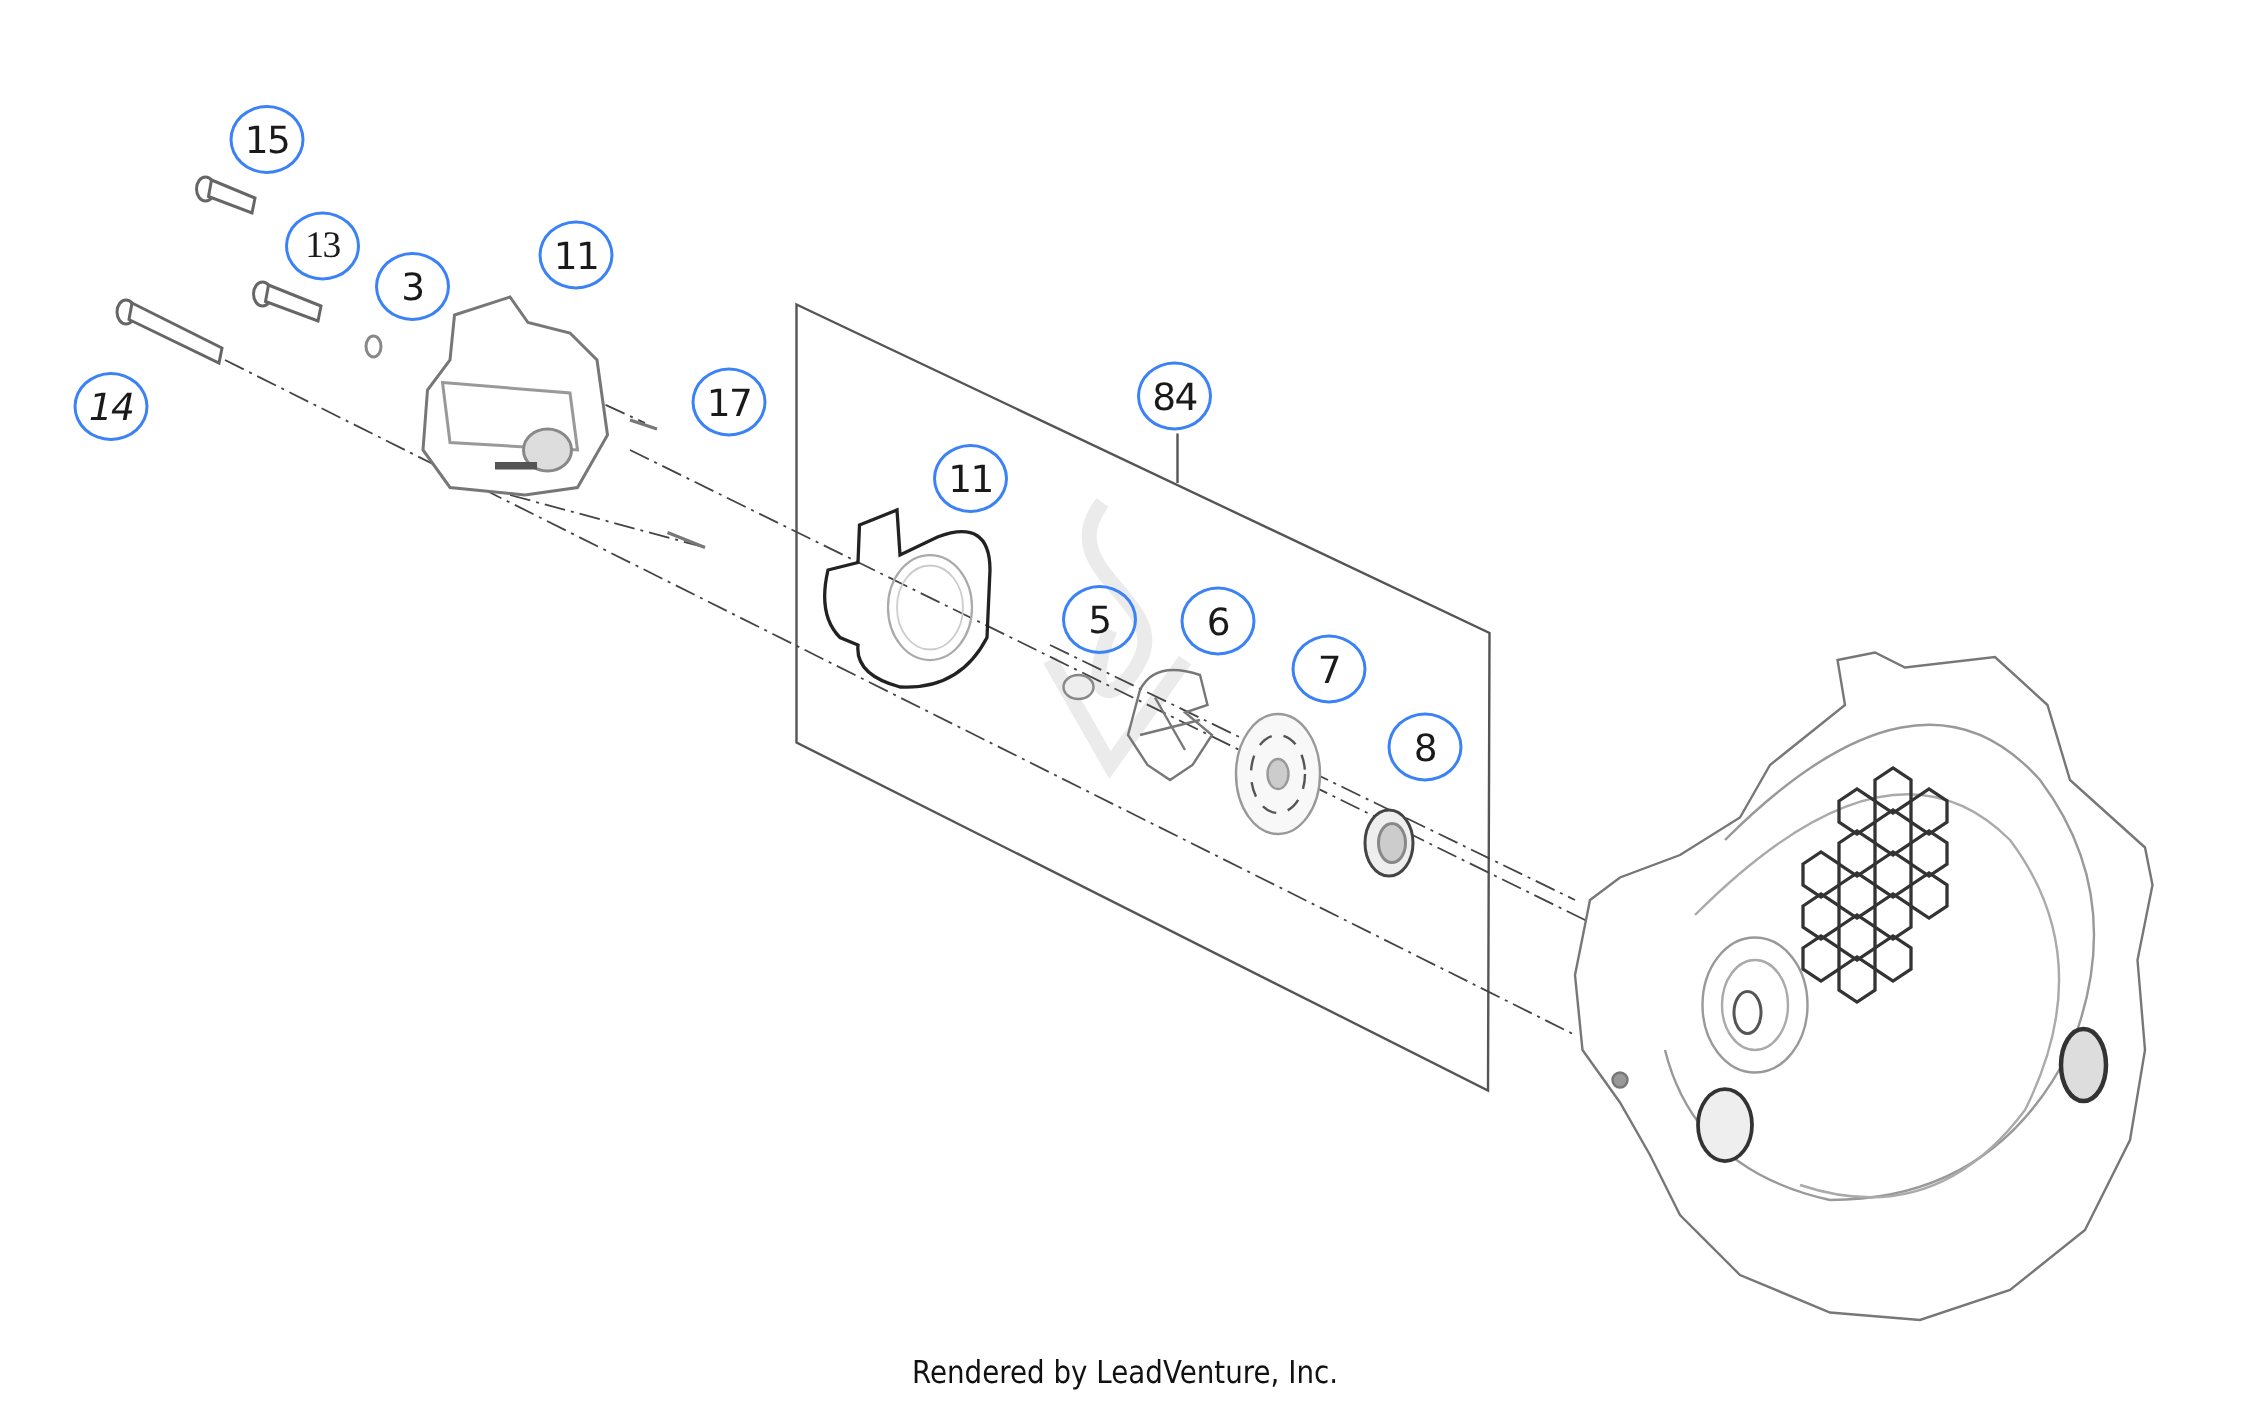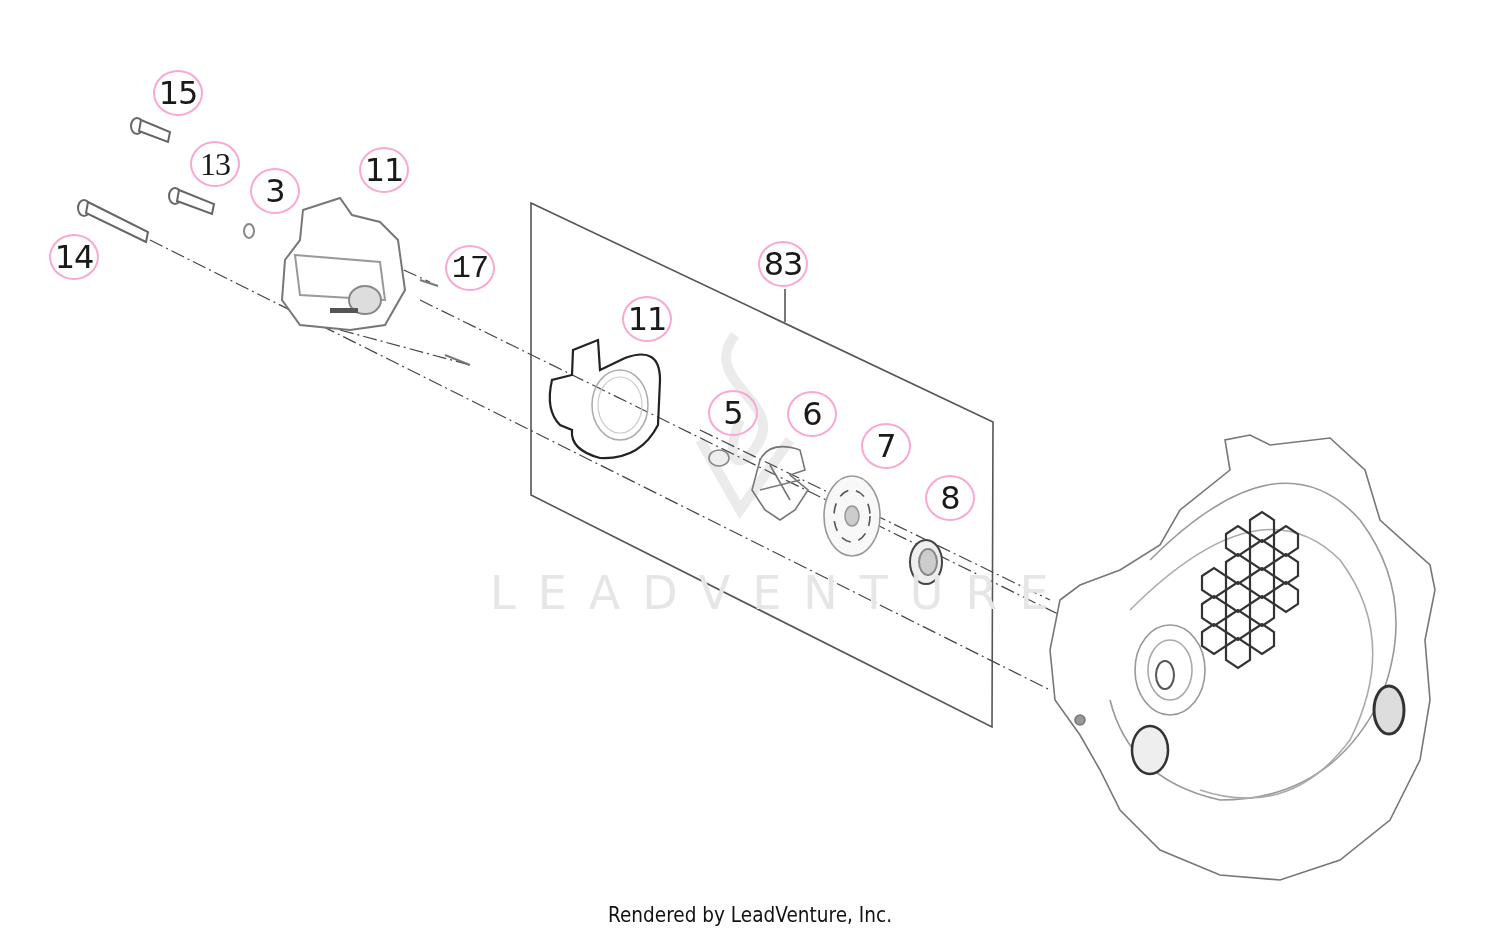--- a/index.html
+++ b/index.html
@@ -1,22 +1,22 @@
 <!DOCTYPE html>
 <html><head>
 <meta charset="utf-8">
 <style>
   html, body { margin: 0; padding: 0; background: #ffffff; }
   body { width: 1500px; height: 939px; position: relative; overflow: hidden;
          font-family: "DejaVu Sans", sans-serif; }
   #diagram { position: absolute; left: 0; top: 0; width: 1500px; height: 939px; }
-  .callout { position: absolute; width: 50px; height: 46px; border: 2px solid #f9a8d4;
+  .callout { position: absolute; width: 50px; height: 46px; border: 2px solid #3b82f6;
              border-radius: 50%; box-sizing: border-box; display: flex; align-items: center;
              justify-content: center; font-family: "DejaVu Sans", sans-serif;
-             font-size: 32px; color: #1a1a1a; background: transparent; cursor: pointer;
+             font-size: 25px; color: #1a1a1a; background: transparent; cursor: pointer;
              letter-spacing: -1px; }
   .watermark { position: absolute; left: 490px; top: 566px; font-family: "DejaVu Sans", sans-serif;
                font-size: 46px; letter-spacing: 22px; color: #e6e6e6; pointer-events: none;
                font-weight: normal; }
   .footer { position: absolute; left: 0; width: 1500px; top: 903px; text-align: center;
             font-family: "DejaVu Sans", sans-serif; font-size: 21px; color: #111;
             transform: scaleX(0.88); }
 </style>
 </head>
 <body>
@@ -123,29 +123,28 @@
 
       <ellipse cx="1170" cy="670" rx="35" ry="45" stroke="#999"></ellipse>
       <ellipse cx="1170" cy="670" rx="22" ry="30" stroke="#aaa"></ellipse>
       <ellipse cx="1165" cy="675" rx="9" ry="14" stroke="#555" stroke-width="2"></ellipse>
       <ellipse cx="1150" cy="750" rx="18" ry="24" stroke="#333" stroke-width="2.5" fill="#eee"></ellipse>
       <ellipse cx="1389" cy="710" rx="15" ry="24" stroke="#333" stroke-width="3" fill="#ddd"></ellipse>
       <circle cx="1080" cy="720" r="5" fill="#999"></circle>
     </g>
   </svg>
 
-  <div class="watermark">LEADVENTURE</div>
 
   <div class="callout" style="left:153px;top:70px;">15</div>
   <div class="callout" style="left:190px;top:141px;font-family:Liberation Serif, serif;">13</div>
   <div class="callout" style="left:250px;top:168px;">3</div>
   <div class="callout" style="left:359px;top:147px;">11</div>
-  <div class="callout" style="left:49px;top:234px;">14</div>
-  <div class="callout" style="left:445px;top:245px;font-family:Liberation Mono, monospace;">17</div>
-  <div class="callout" style="left:758px;top:241px;">83</div>
+  <div class="callout" style="left:49px;top:248px;font-style:italic;">14</div>
+  <div class="callout" style="left:461px;top:245px;">17</div>
+  <div class="callout" style="left:758px;top:241px;">84</div>
   <div class="callout" style="left:622px;top:296px;">11</div>
   <div class="callout" style="left:708px;top:390px;">5</div>
   <div class="callout" style="left:787px;top:391px;">6</div>
   <div class="callout" style="left:861px;top:423px;">7</div>
   <div class="callout" style="left:925px;top:475px;">8</div>
 
   <div class="footer">Rendered by LeadVenture, Inc.</div>
 </div>
 
 </body></html>

